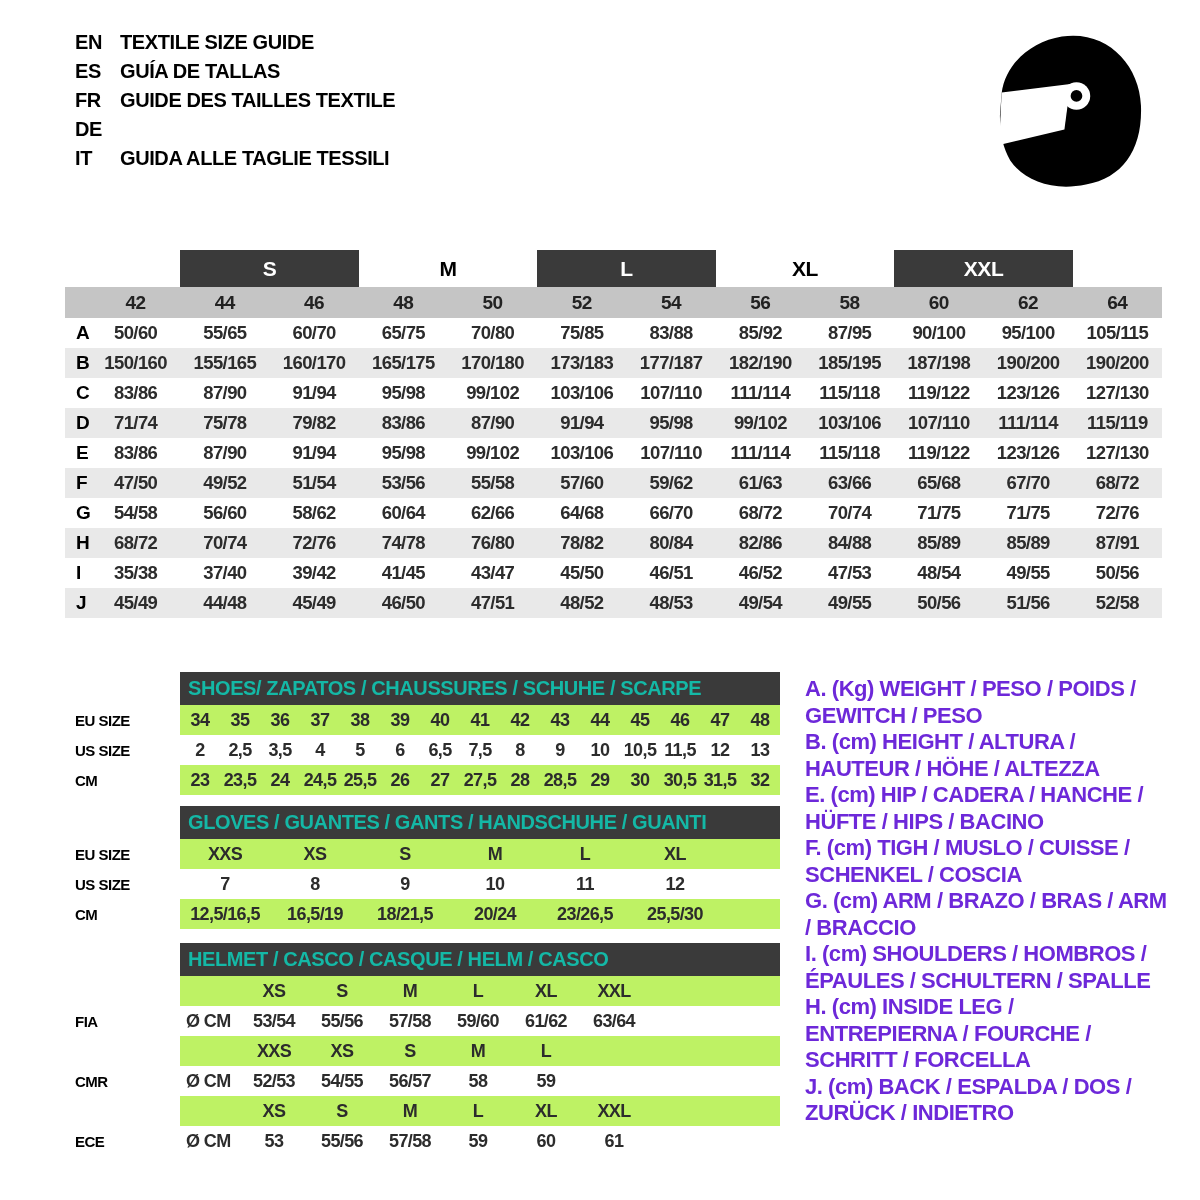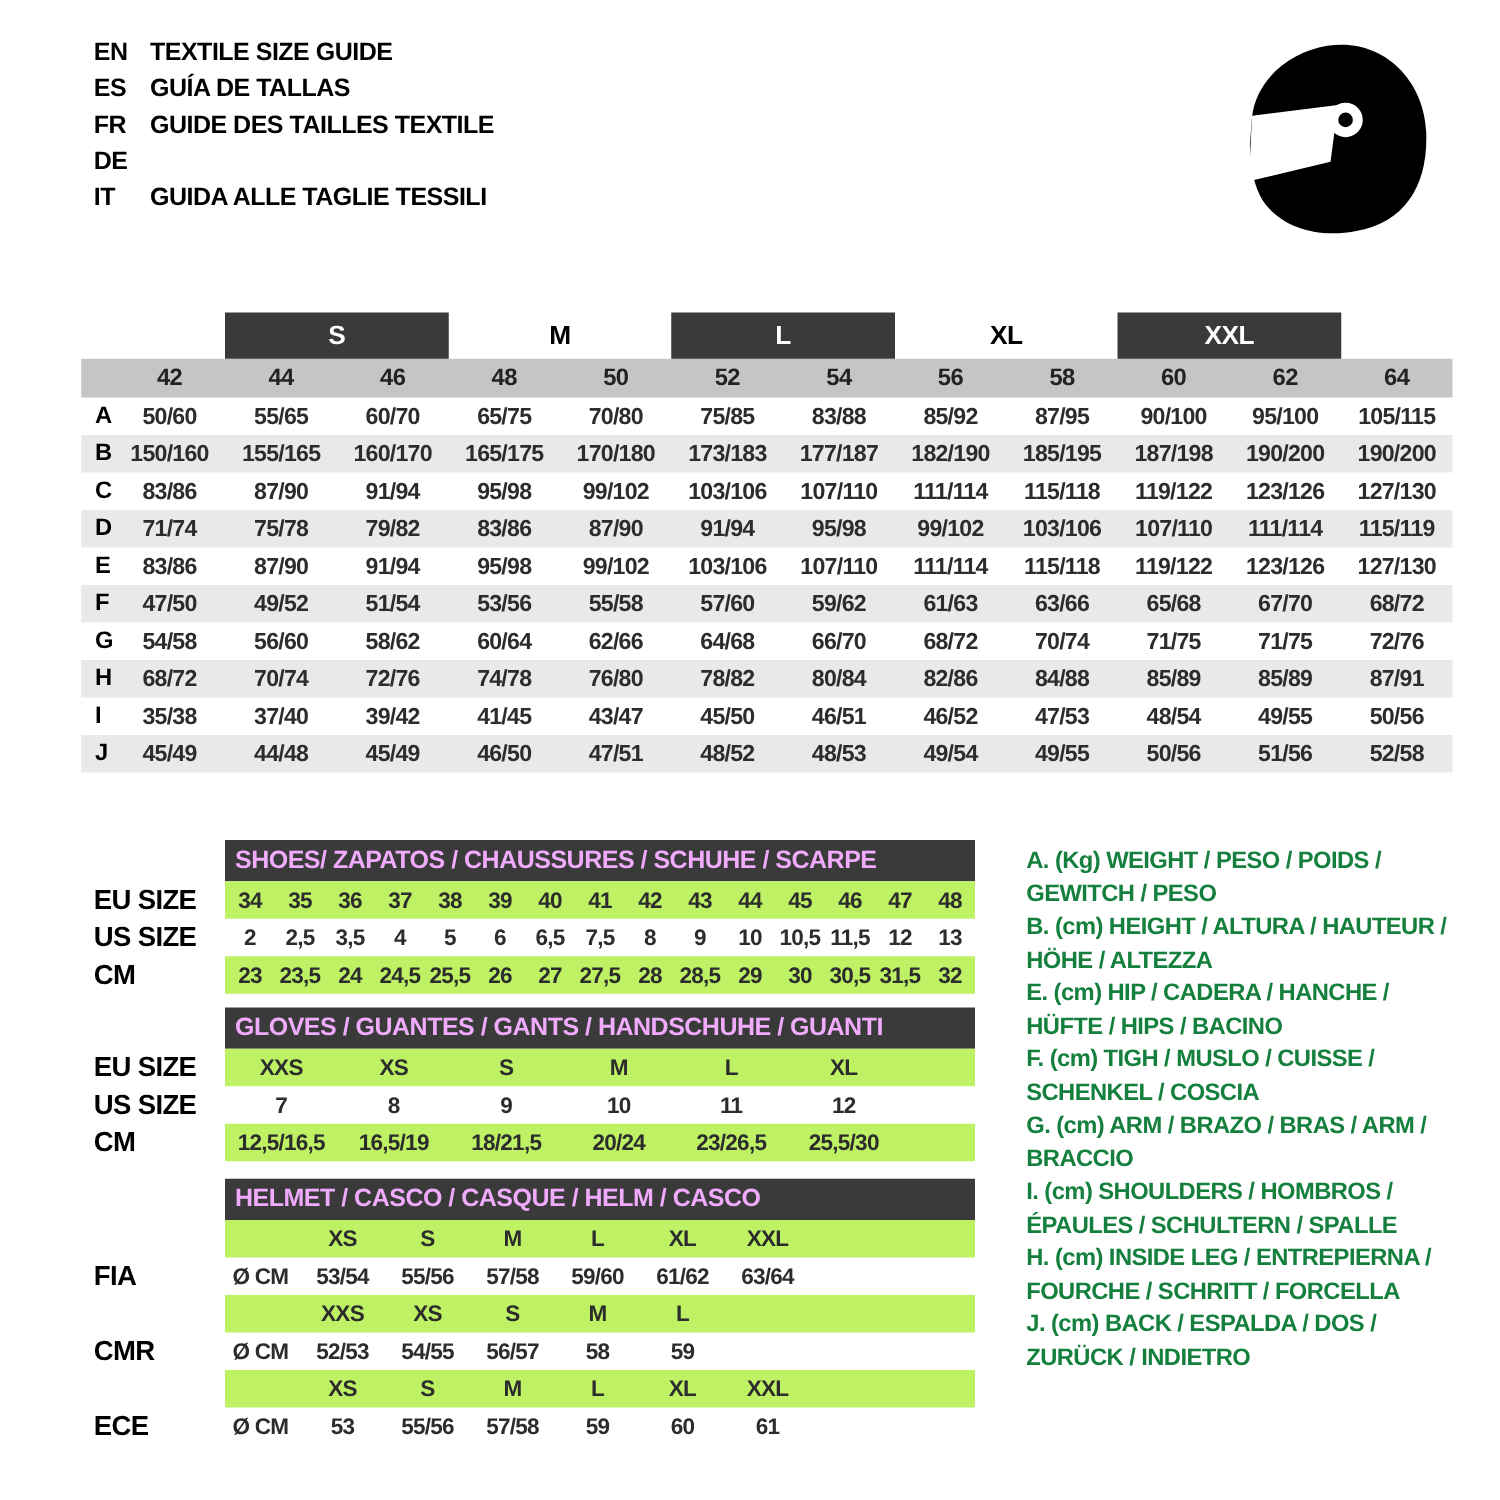--- a/index.html
+++ b/index.html
@@ -24,38 +24,38 @@
   .num-row{display:grid;grid-template-columns:repeat(12,1fr);height:31px;padding-left:26px;
            background:#c5c5c5;box-sizing:border-box;}
   .num-row span{display:flex;align-items:center;justify-content:center;font-size:19px;color:#222;letter-spacing:-0.5px;}
   .trow{display:flex;height:30px;align-items:center;}
   .trow.stripe{background:#e9e9e9;}
   .rletter{width:26px;flex:0 0 26px;padding-left:11px;box-sizing:border-box;font-size:19px;letter-spacing:-0.5px;}
   .tcell{flex:1;text-align:center;font-size:18.5px;color:#2c2c2c;letter-spacing:-0.6px;}
 
   
   .lower-left{position:absolute;left:65px;top:672px;width:716px;}
-  .title-bar{margin-left:115px;width:600px;height:33px;background:#3a3a3a;color:#f0abfc;
+  .title-bar{margin-left:115px;width:600px;height:33px;background:#3a3a3a;color:#14b8a6;
              display:flex;align-items:center;padding-left:8px;box-sizing:border-box;
              font-size:20px;letter-spacing:-0.4px;}
   .lrow{display:flex;height:30px;align-items:stretch;}
   .gutter{width:115px;flex:0 0 115px;padding-left:10px;box-sizing:border-box;
-          display:flex;align-items:center;font-size:22px;letter-spacing:-0.5px;}
+          display:flex;align-items:center;font-size:15px;letter-spacing:-0.5px;}
   .band{width:600px;flex:0 0 600px;display:grid;align-items:center;}
   .band.gray{background:#bef264;}
   .band span{text-align:center;font-size:18px;color:#2c2c2c;letter-spacing:-0.6px;}
   .band.cols15{grid-template-columns:repeat(15,1fr);}
   .band.cols6{grid-template-columns:repeat(6,90px) 1fr;}
   .band.hband{grid-template-columns:60px repeat(6,68px) 1fr;}
   .hlabel{text-align:left !important;padding-left:6px;color:#2c2c2c;}
   .gap-s{height:11px;} .gap-m{height:14px;}
 
   
   .legend{position:absolute;left:805px;top:676px;width:362px;}
-  .legend-line{display:block;font-size:19px;line-height:26.5px;letter-spacing:-0.45px;color:#15803d;margin-left:16px;}
+  .legend-line{display:block;font-size:22px;line-height:26.5px;letter-spacing:-0.45px;color:#6d28d9;}
 </style>
 </head>
 <body>
 
 <div class="page">
 
   <div class="languages">
     <div class="lang-row">
       <span class="lang-code">EN</span>
       <span>TEXTILE SIZE GUIDE</span>

